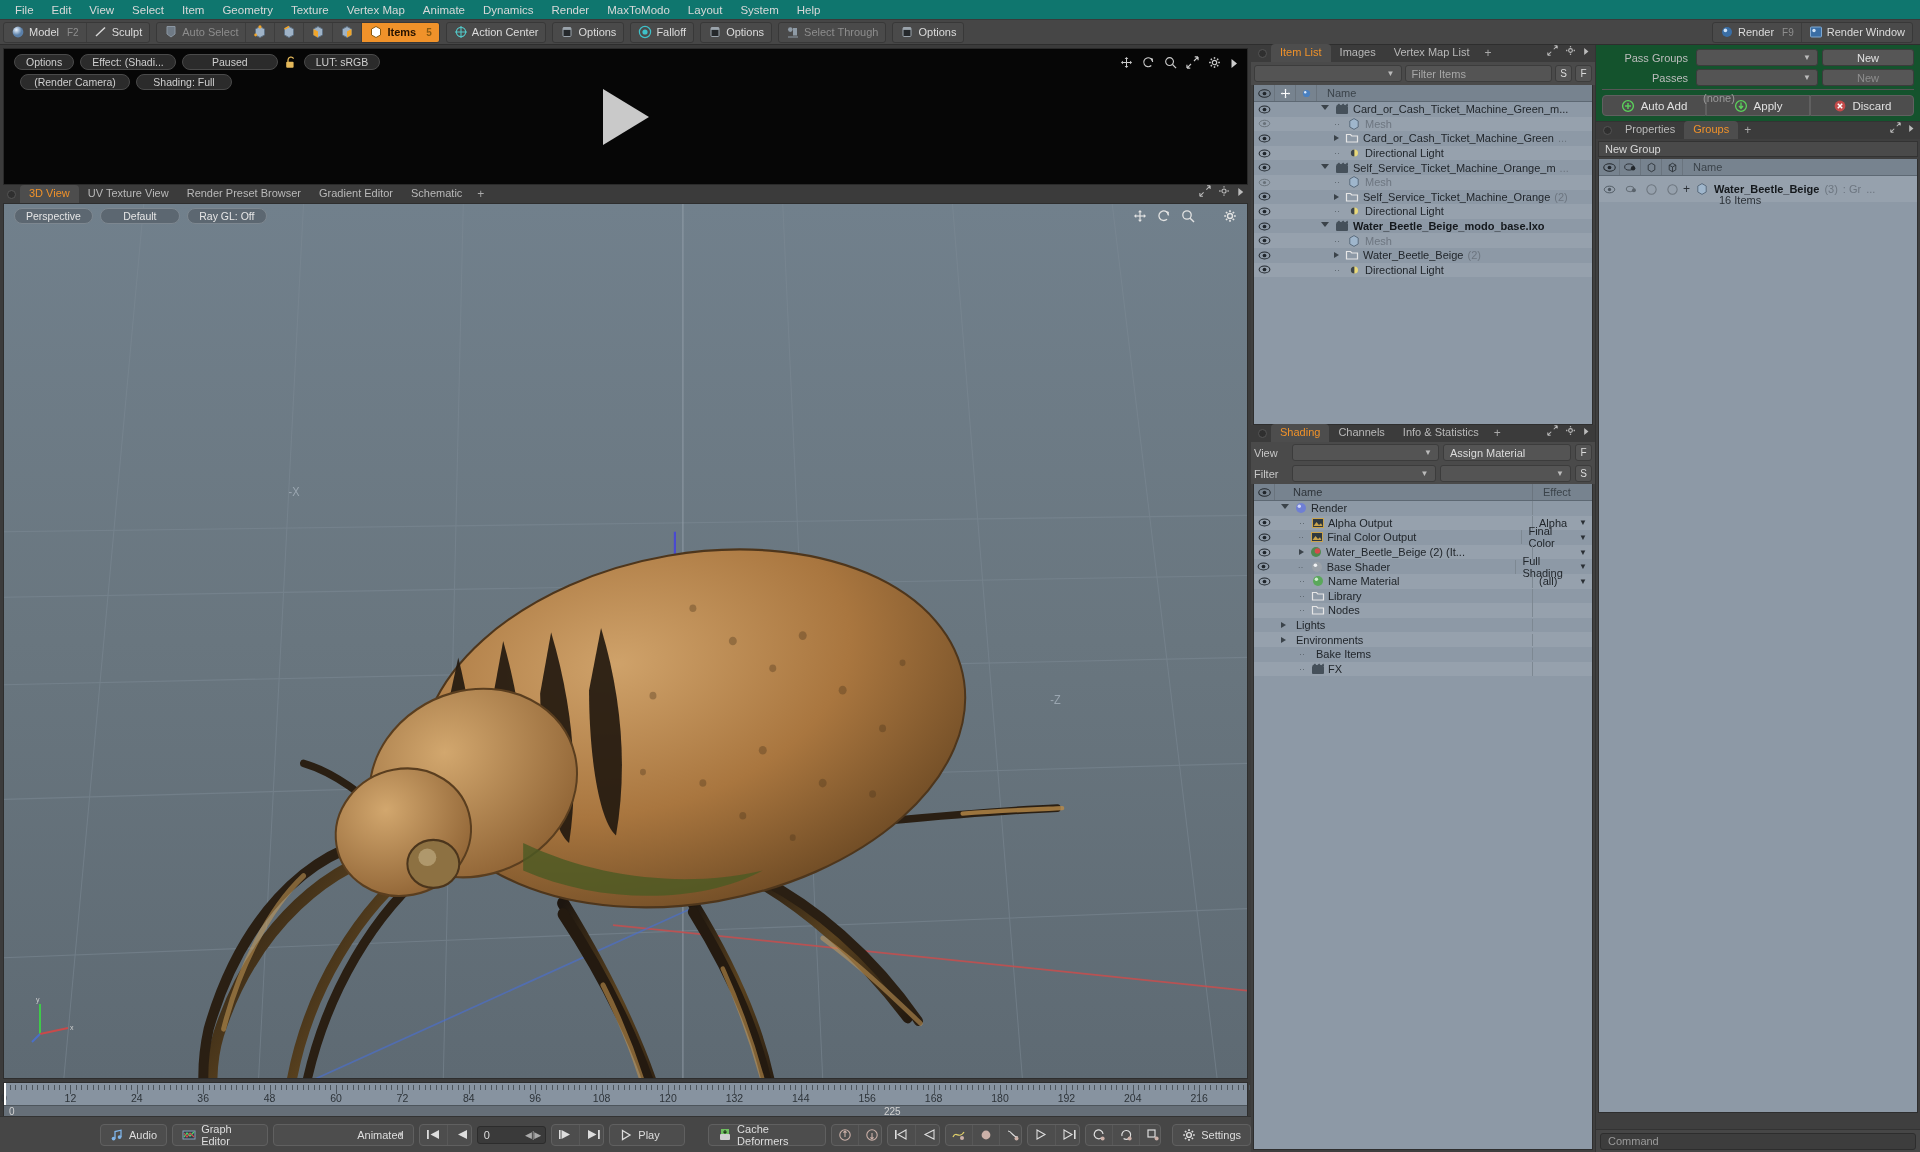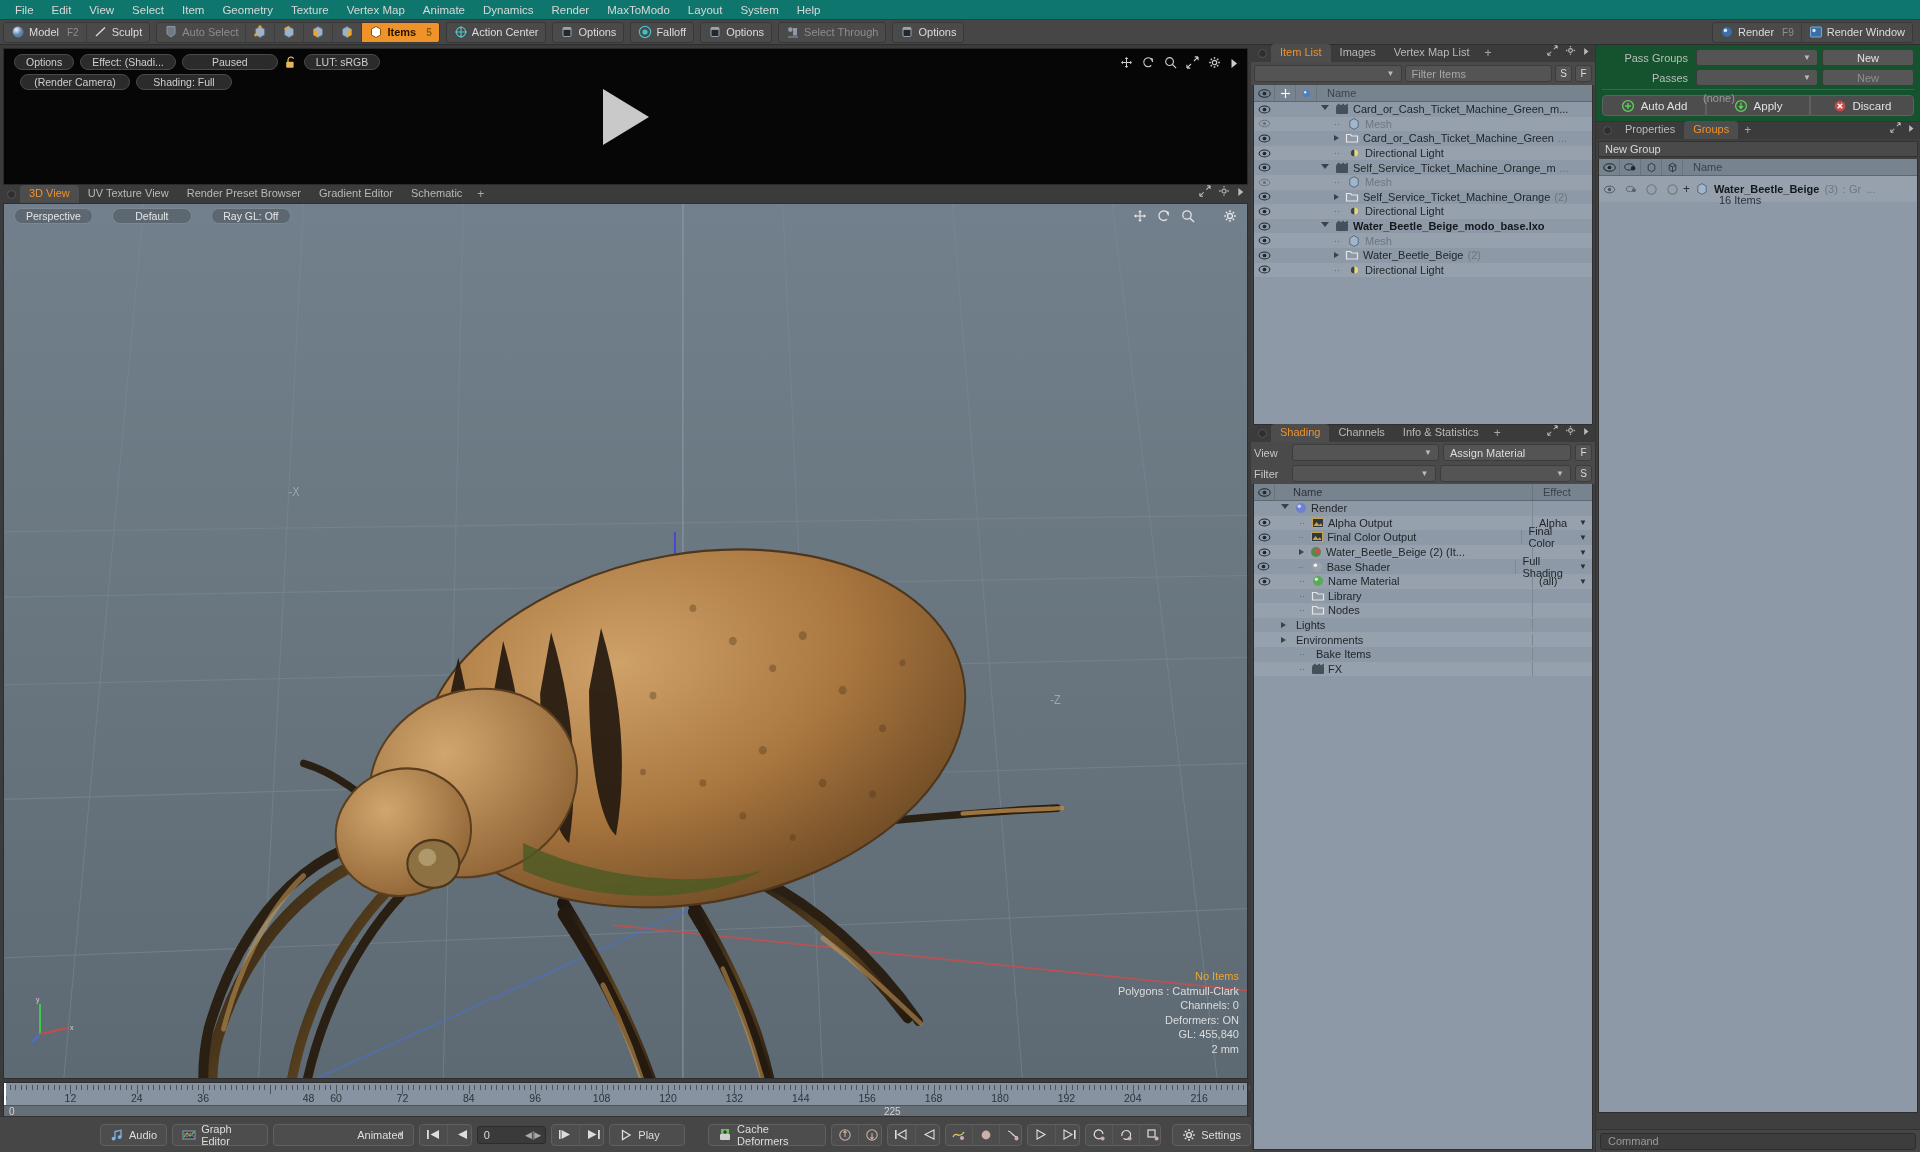--- a/index.html
+++ b/index.html
@@ -66,21 +66,21 @@
       margin:0 4px 4px 3px;}
   .tab{ font-size:11px; color:#b9b9b9; padding:2px 9px 3px 9px; border-radius:4px 4px 0 0;
      line-height:13px;}
   .tab.active{ background:#4d4d4d; color:#f0922a; }
   .tabplus{ color:#aaa; font-size:12px; padding:0 8px 2px 6px;}
   .tabstrip .tr-ico{ position:absolute; right:6px; bottom:2px; display:flex; gap:7px; align-items:center;}
 
   
   .viewport{ flex:1 1 auto; position:relative; margin:0 3px; overflow:hidden;
      background:linear-gradient(#6d7a85 0%, #6a7782 45%, #5f6b75 100%); border:1px solid #2e2e2e;}
-  .vp-pills{ position:absolute; top:4px; left:10px; display:flex; gap:19px; z-index:5;}
+  .vp-pills{ position:absolute; top:4px; left:10px; display:flex; gap:7px; z-index:5;}
   .vp-pills .pill{ background:#5c6771; border-color:#7d8790; color:#e6e6e6;}
   .vp-ico{ position:absolute; top:5px; right:10px; display:flex; gap:10px; z-index:5;}
   .vp-stats{ position:absolute; right:8px; bottom:22px; text-align:right; font-size:11px;
      color:#dcdcdc; line-height:14.5px; z-index:5;}
   .vp-stats .hi{ color:#f0a52a; }
   .axiswidget{ position:absolute; left:26px; bottom:34px; width:50px; height:50px; z-index:5;}
 
   
   .timeline{ height:34px; background:#8793a0; margin:3px 3px 0 3px; position:relative; flex:0 0 auto;
      border:1px solid #2e2e2e; }
@@ -602,28 +602,20 @@
                   <line x1="1.2" y1="7" x2="3" y2="7"></line>
                   <line x1="11" y1="7" x2="12.8" y2="7"></line>
                   <line x1="3" y1="3" x2="4.2" y2="4.2"></line>
                   <line x1="9.8" y1="9.8" x2="11" y2="11"></line>
                   <line x1="11" y1="3" x2="9.8" y2="4.2"></line>
                   <line x1="4.2" y1="9.8" x2="3" y2="11"></line>
                 </g>
               </svg></span>
         </div>
 
-        <div class="vp-stats">
-          <div class="hi">No Items</div>
-          <div>Polygons : Catmull-Clark</div>
-          <div>Channels: 0</div>
-          <div>Deformers: ON</div>
-          <div>GL: 455,840</div>
-          <div>2 mm</div>
-        </div>
 
         <div class="axiswidget">
           <svg width="50" height="50" viewBox="0 0 50 50">
             <line x1="10" y1="40" x2="10" y2="10" stroke="#3fc94a" stroke-width="2"></line>
             <line x1="10" y1="40" x2="38" y2="34" stroke="#c94a4a" stroke-width="2"></line>
             <line x1="10" y1="40" x2="2" y2="48" stroke="#4a6fc9" stroke-width="2"></line>
             <text x="6" y="8" font-size="7" fill="#cfcfcf" font-family="Liberation Sans">y</text>
             <text x="40" y="36" font-size="7" fill="#cfcfcf" font-family="Liberation Sans">x</text>
           </svg>
         </div>
@@ -854,21 +846,21 @@
             <div class="tl-tick" style="left: 1217.33px; height: 5px; top: 2px;"></div>
             <div class="tl-tick" style="left: 1222.87px; height: 5px; top: 2px;"></div>
             <div class="tl-tick" style="left: 1228.4px; height: 5px; top: 2px;"></div>
             <div class="tl-tick" style="left: 1233.93px; height: 5px; top: 2px;"></div>
             <div class="tl-tick" style="left: 1239.47px; height: 5px; top: 2px;"></div>
             <div class="tl-tick" style="left: 1245px; height: 5px; top: 2px;"></div>
             <div class="tl-lab" style="left: 0px;">0</div>
             <div class="tl-lab" style="left: 66.4px;">12</div>
             <div class="tl-lab" style="left: 132.8px;">24</div>
             <div class="tl-lab" style="left: 199.2px;">36</div>
-            <div class="tl-lab" style="left: 265.6px; margin-left: 39px;">48</div>
+            <div class="tl-lab" style="left: 265.6px;">48</div>
             <div class="tl-lab" style="left: 332px;">60</div>
             <div class="tl-lab" style="left: 398.4px;">72</div>
             <div class="tl-lab" style="left: 464.8px;">84</div>
             <div class="tl-lab" style="left: 531.2px;">96</div>
             <div class="tl-lab" style="left: 597.6px;">108</div>
             <div class="tl-lab" style="left: 664px;">120</div>
             <div class="tl-lab" style="left: 730.4px;">132</div>
             <div class="tl-lab" style="left: 796.8px;">144</div>
             <div class="tl-lab" style="left: 863.2px;">156</div>
             <div class="tl-lab" style="left: 929.6px;">168</div>

